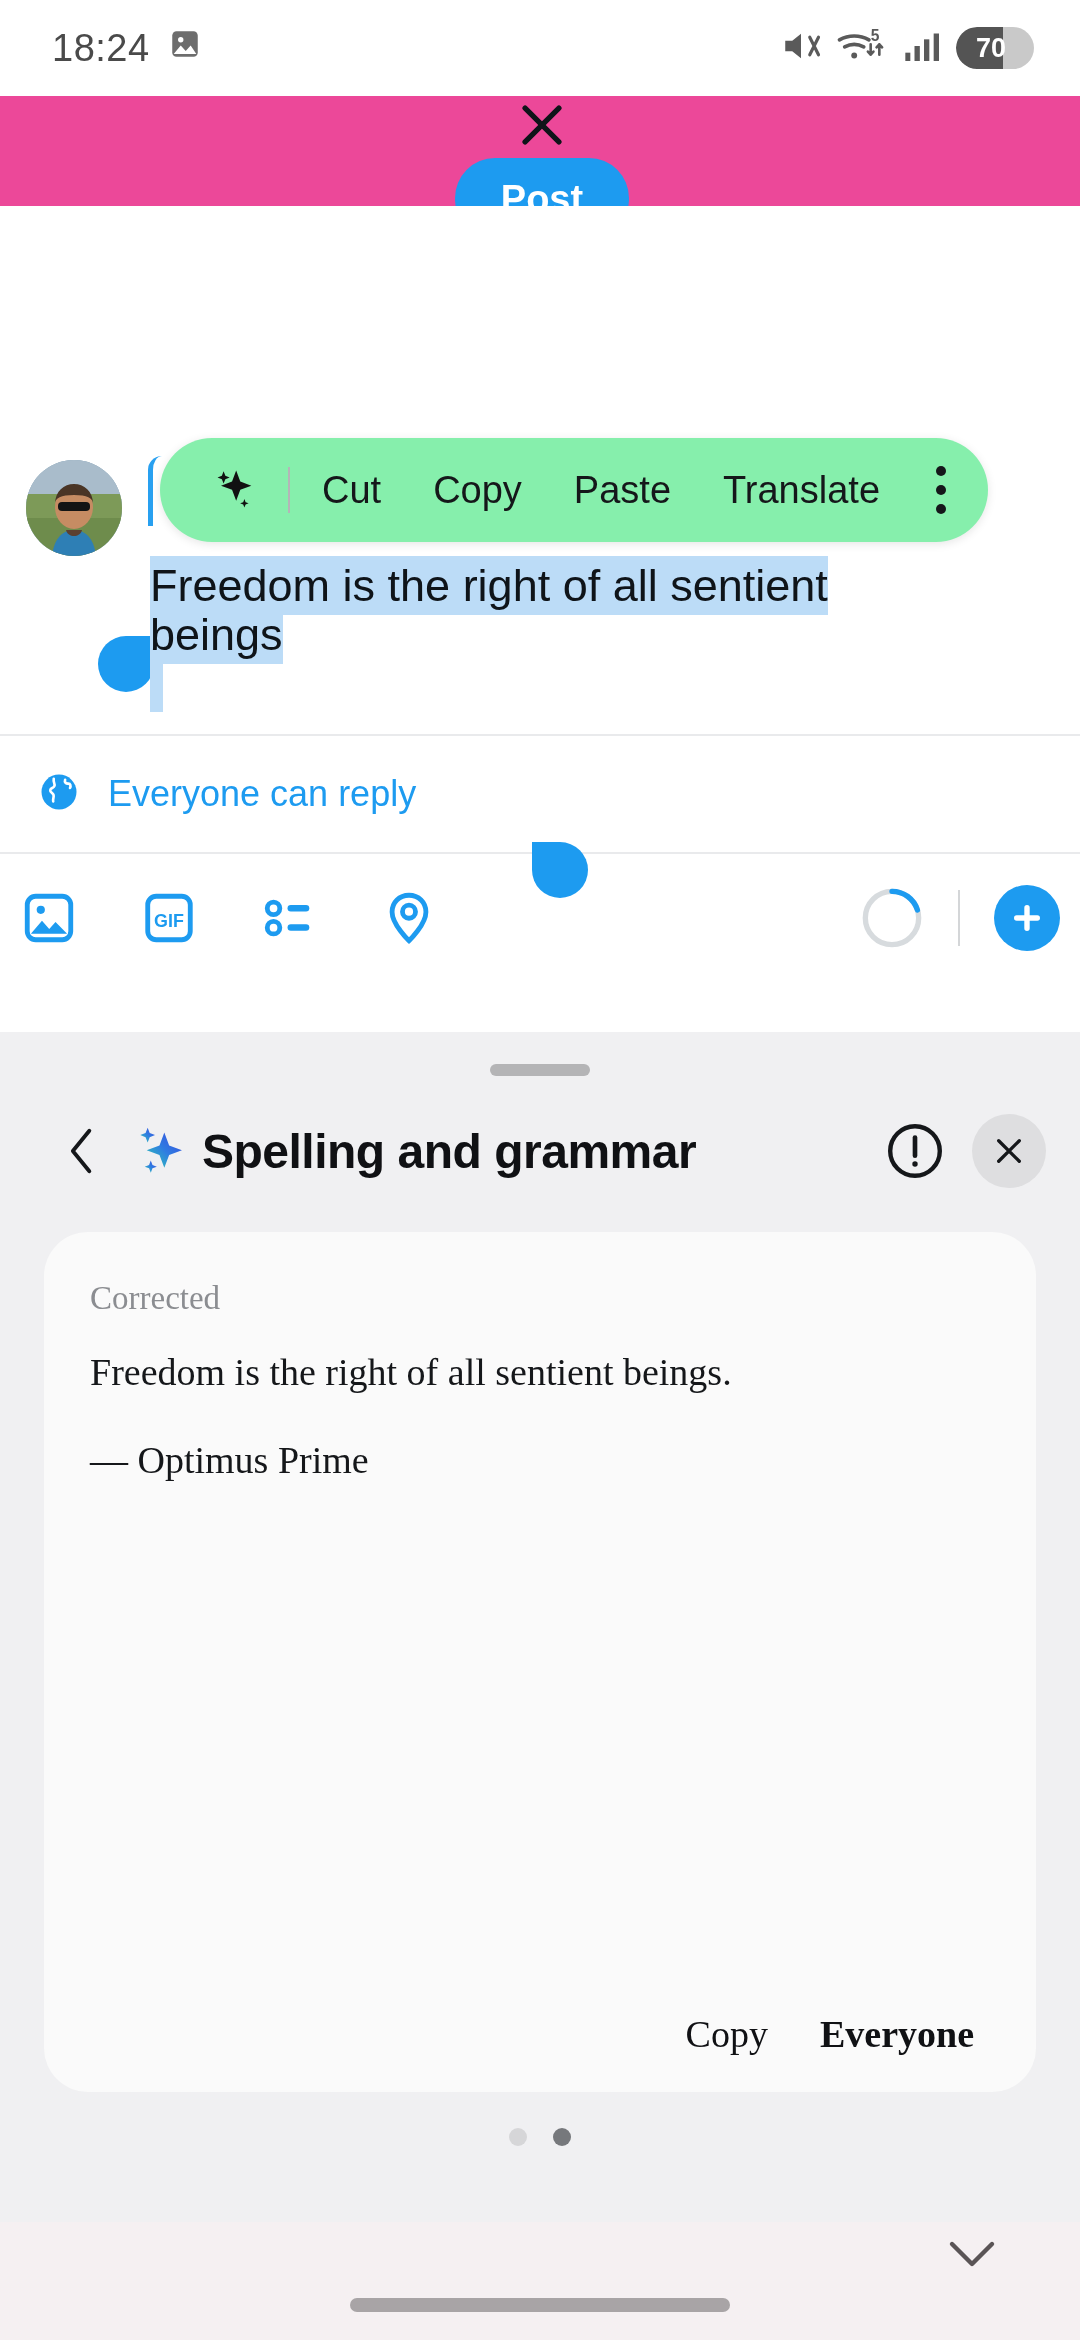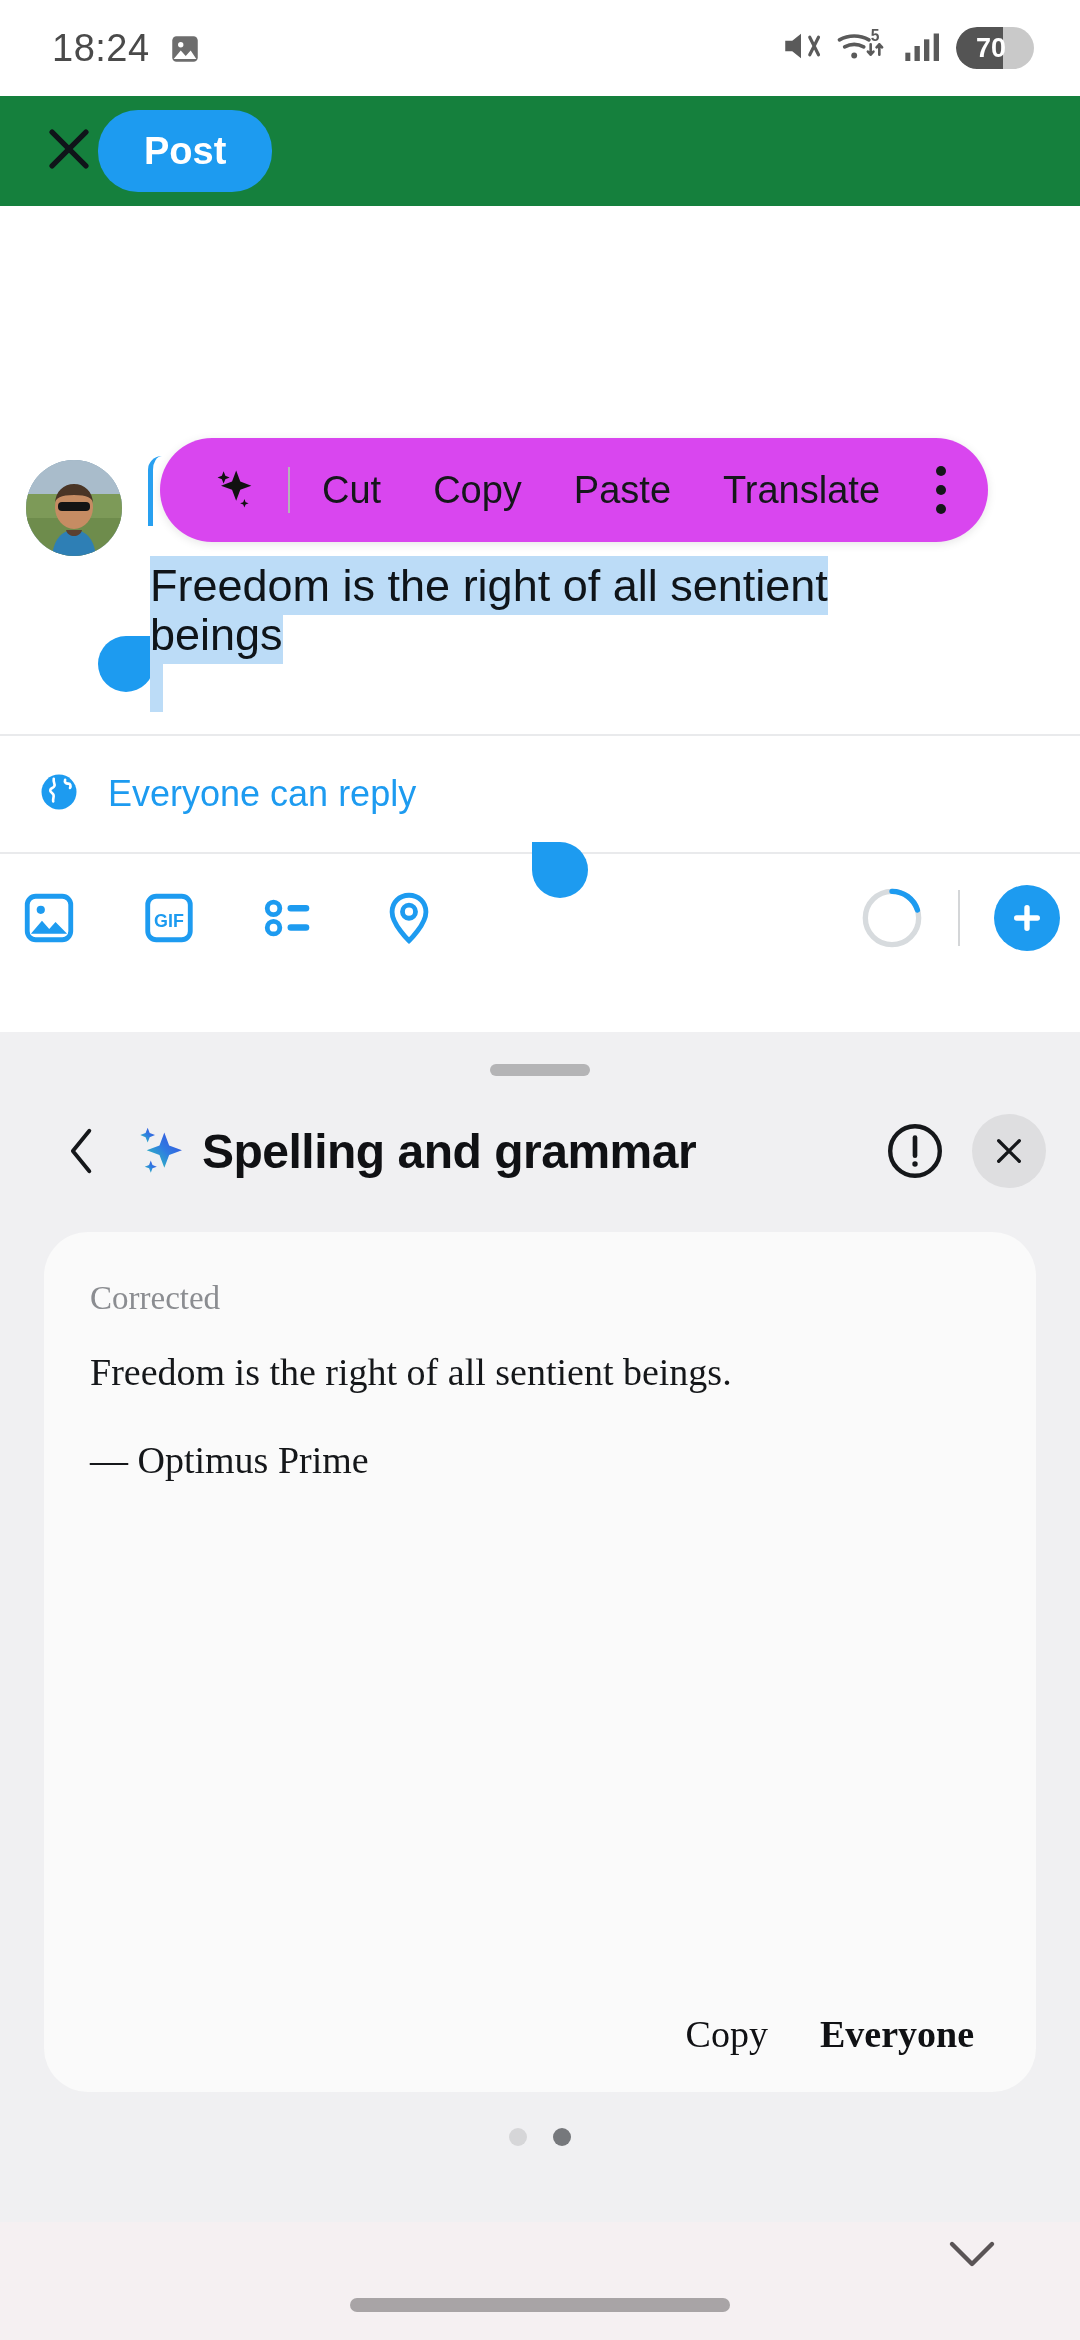--- a/index.html
+++ b/index.html
@@ -13,42 +13,43 @@
 
   
   .statusbar {
     height:96px;
     display:flex;
     align-items:center;
     justify-content:space-between;
     padding:0 46px 0 52px;
     background:#ffffff;
   }
-  .sb-left { display:flex; align-items:flex-end; gap:18px; }
+  .sb-left { display:flex; align-items:flex-start; gap:18px; }
   .sb-time { font-size:38px; color:#4a4a4a; letter-spacing:.5px; }
   .sb-right { display:flex; align-items:center; gap:14px; }
   .battery {
     width:78px; height:42px; border-radius:21px;
     background:#c9c9c9; position:relative; overflow:hidden;
     display:flex; align-items:center;
   }
   .battery-fill {
     position:absolute; left:0; top:0; bottom:0; width:60%;
     background:#545454; border-radius:21px 0 0 21px;
   }
   .battery-num {
     position:relative; z-index:2; width:100%; text-align:center;
     font-size:27px; font-weight:bold; color:#ffffff; padding-right:8px;
   }
 
   
   .compose-header {
     height:110px; display:flex; align-items:center;
-    padding:0 36px 0 40px;
-    background:#15803d;
+    justify-content:space-between; padding:0 36px 0 40px;
+    background:#ec4899;
+    flex-direction:column;
   }
   .post-btn {
     background:#1d9bf0; color:#fff; font-size:38px; font-weight:bold;
     border:none; border-radius:40px; padding:22px 46px; line-height:1;
     cursor:pointer;
   }
 
   
   .compose-body {
     position:relative; padding:0 0 0 0; background:#fff;
@@ -78,21 +79,21 @@
 
   .blue-stroke {
     position:absolute; left:148px; top:250px;
     width:14px; height:70px; border-left:5px solid #1d9bf0;
     border-top-left-radius:30px; opacity:.95;
   }
 
   
   .ctx-toolbar {
     position:absolute; left:160px; top:232px;
-    height:104px; background:#d946ef; border-radius:52px;
+    height:104px; background:#86efac; border-radius:52px;
     display:flex; align-items:center; padding:0 18px 0 26px;
     box-shadow:0 2px 10px rgba(0,0,0,.10); z-index:5;
   }
   .ctx-sparkle { padding:0 22px; display:flex; align-items:center; }
   .ctx-divider { width:2px; height:46px; background:#b5b5b8; margin:0 6px; }
   .ctx-item {
     font-size:38px; color:#15171a; padding:0 26px; cursor:pointer;
     white-space:nowrap;
   }
   .ctx-dots {

